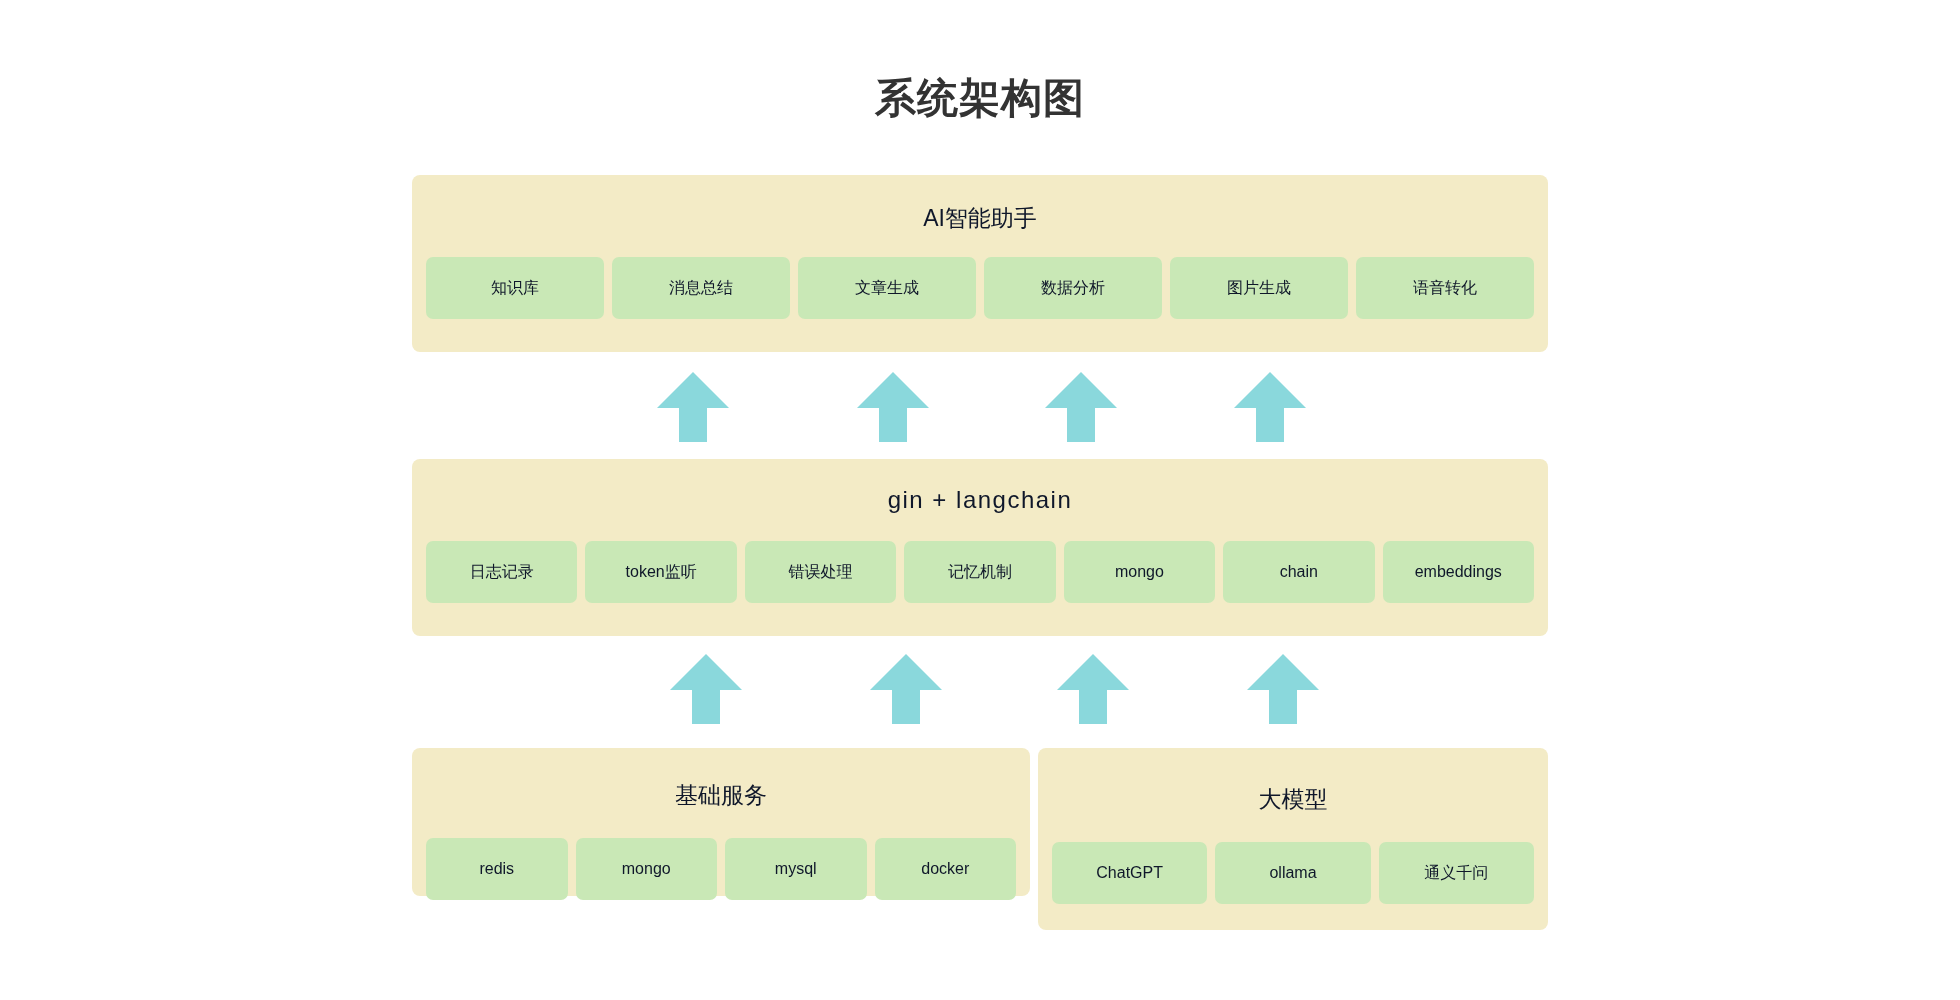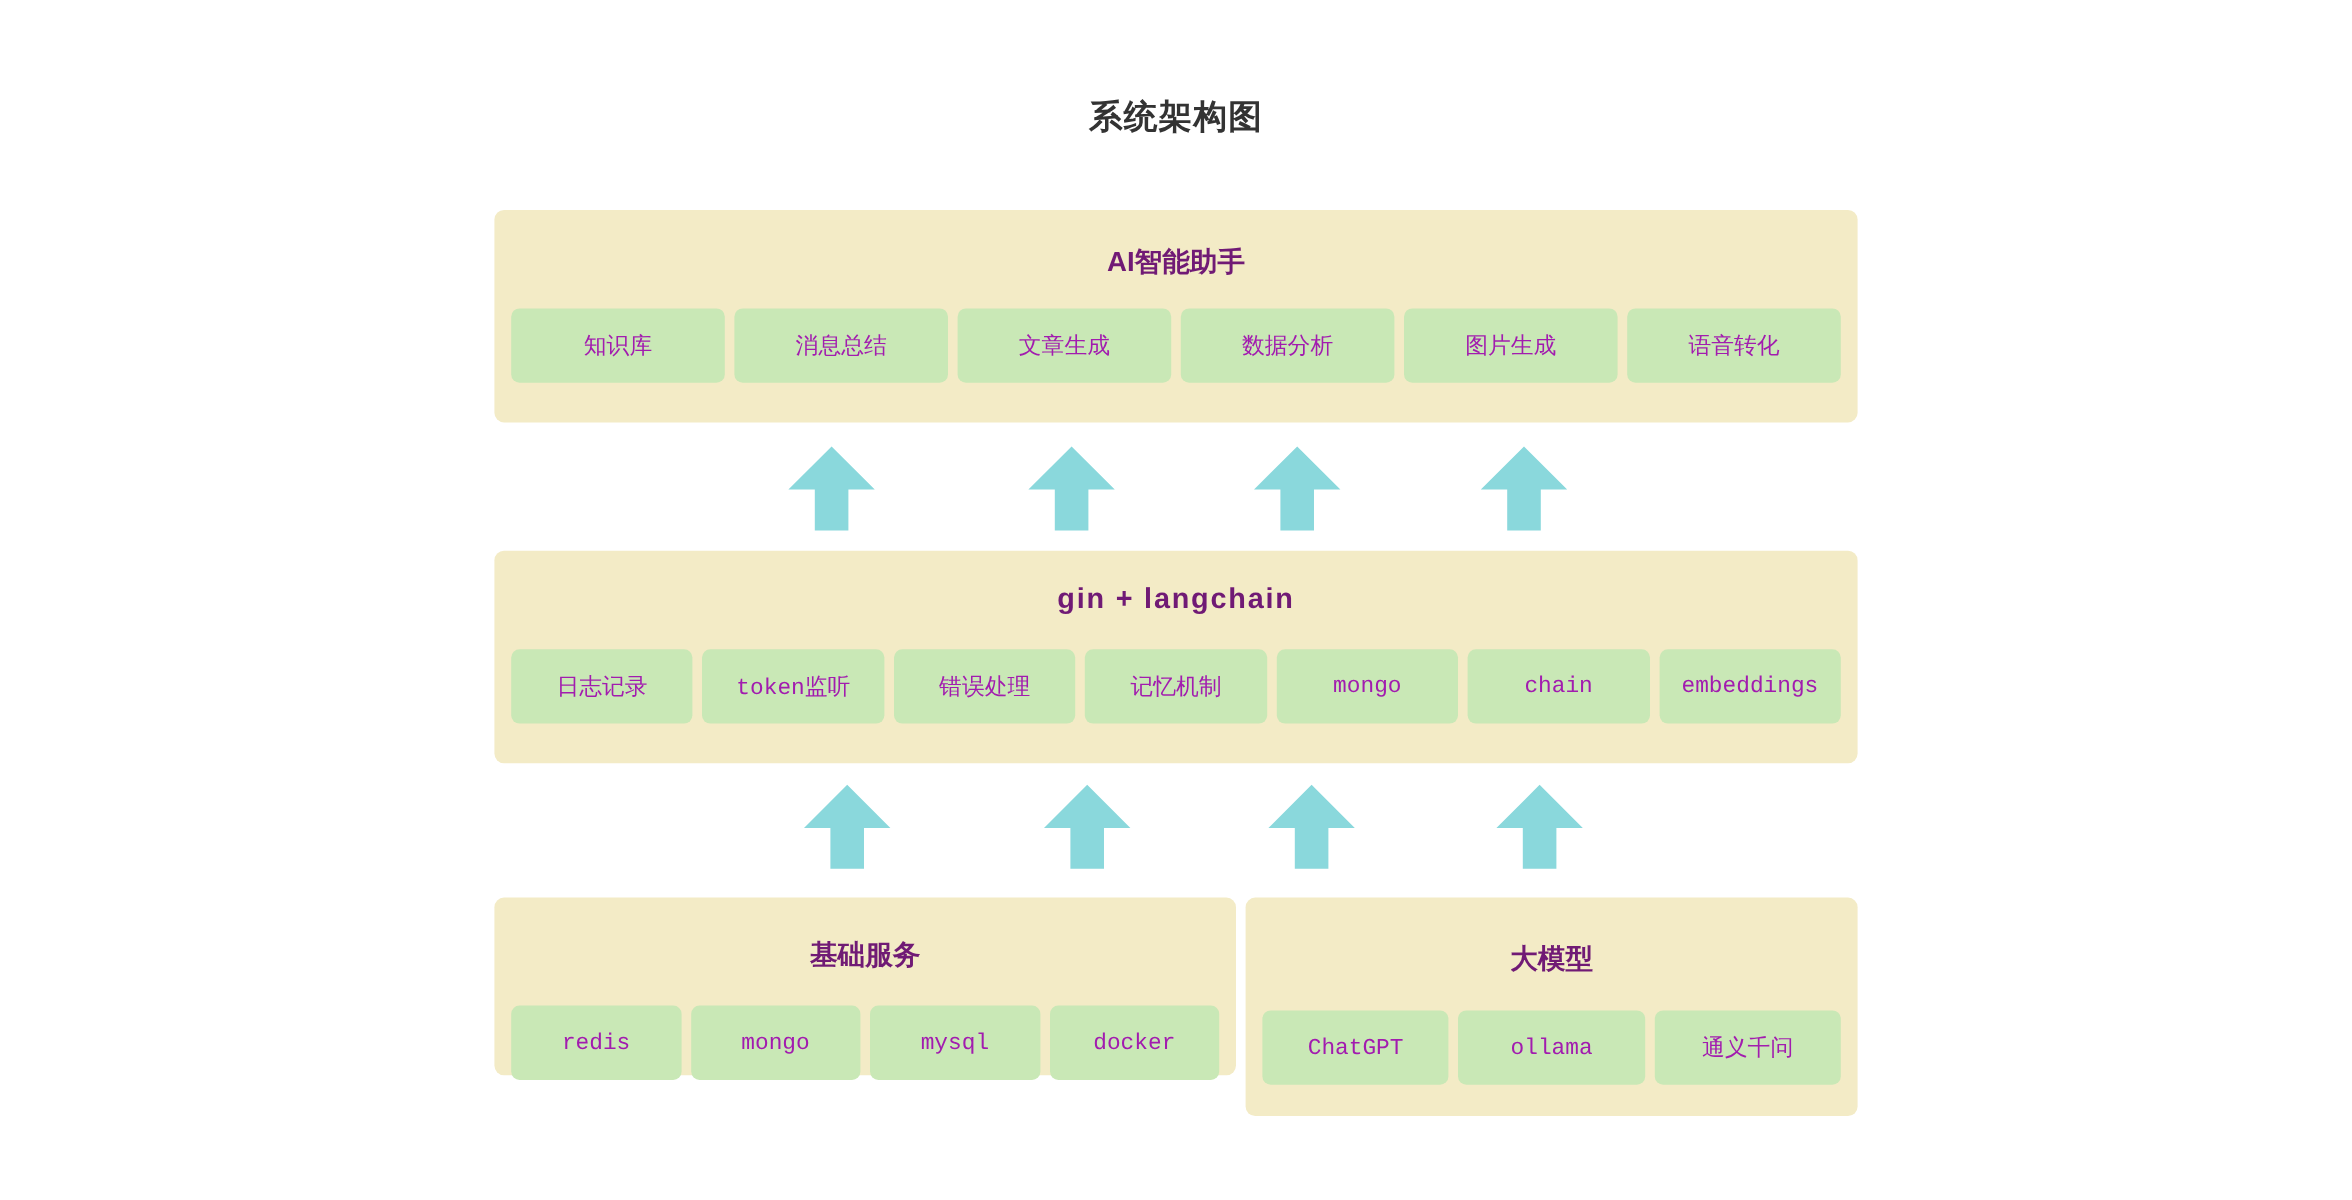--- a/index.html
+++ b/index.html
@@ -22,64 +22,63 @@
     background: #ffffff;
   }
 
   
   .diagram-title {
     position: absolute;
     left: 0;
     top: 78px;
     width: 1960px;
     text-align: center;
-    font-size: 28px;
+    font-size: 41px;
     font-weight: bold;
     letter-spacing: 1px;
     color: #333333;
     line-height: 40px;
   }
 
   
   .panel {
     position: absolute;
     background: #f3ebc6;
     border-radius: 8px;
     box-sizing: border-box;
     padding: 0;
   }
   .panel-title {
     text-align: center;
     font-size: 23px;
-    font-weight: bold;
-    color: #701a75;
+    font-weight: normal;
+    color: #0f172a;
     line-height: 30px;
   }
   .tag-row {
     display: flex;
     flex-direction: row;
     align-items: stretch;
     justify-content: center;
     gap: 8px;
     padding: 0 14px;
   }
   .tag {
     background: #c9e8b6;
     border-radius: 7px;
     display: flex;
     align-items: center;
     justify-content: center;
-    font-size: 19px;
-    color: #a21caf;
+    font-size: 16px;
+    color: #0f172a;
     height: 62px;
     box-sizing: border-box;
     padding: 0 12px;
     white-space: nowrap;
     flex: 1 1 0;
-    font-family: Liberation Mono, monospace;
   }
 
   
   #panel-ai {
     left: 412px;
     top: 175px;
     width: 1136px;
     height: 177px;
   }
   #panel-ai .panel-title { margin-top: 28px; }

